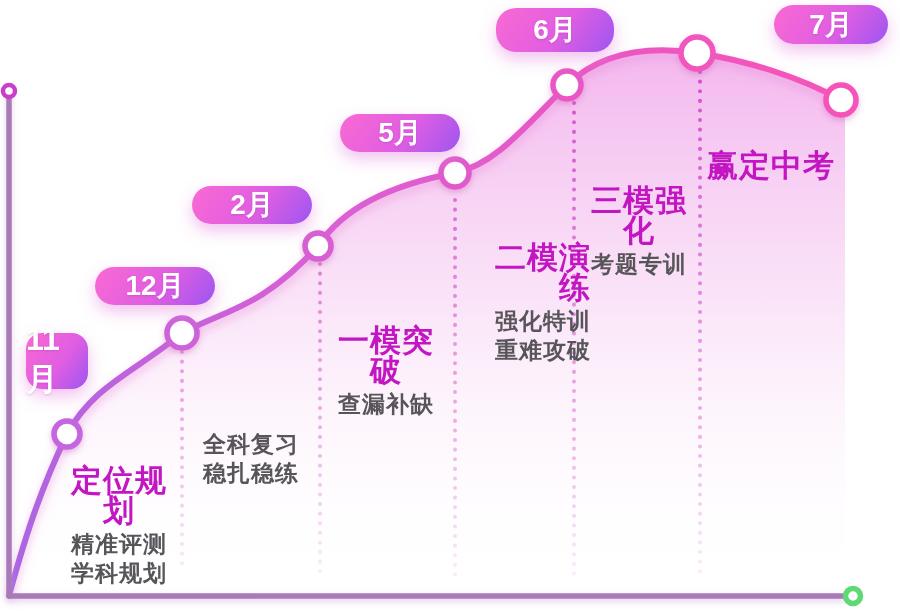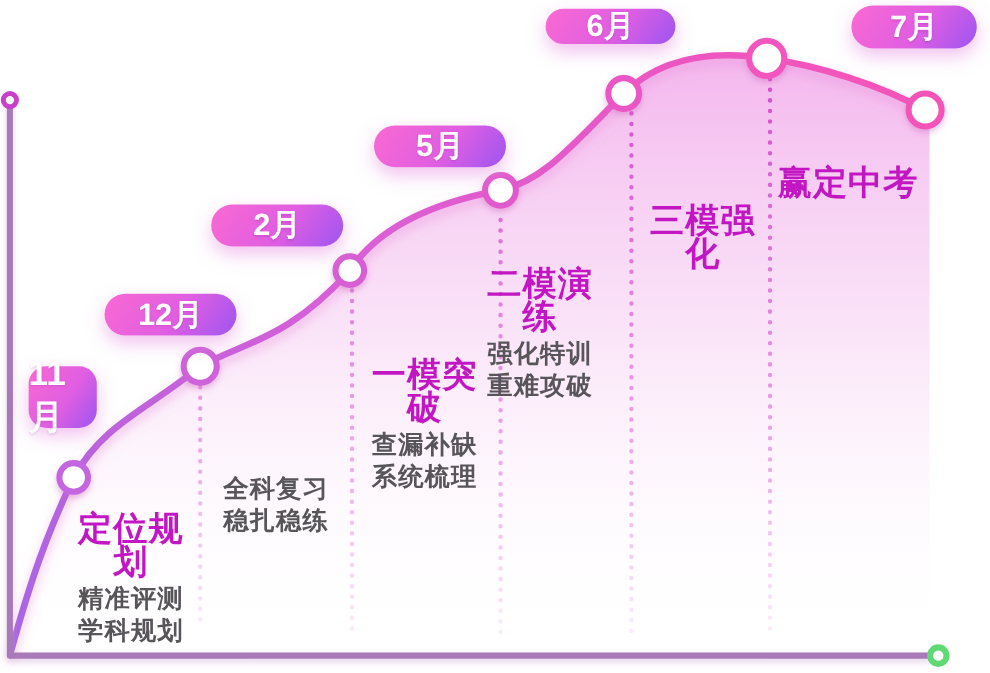--- a/index.html
+++ b/index.html
@@ -8,30 +8,30 @@
   #curve-svg{position:absolute;left:0;top:0;}
   .pill{position:absolute;display:flex;align-items:center;justify-content:center;
         background:linear-gradient(125deg,#f969d2 0%,#e05ee2 55%,#9d55f1 100%);
         color:#ffffff;font-weight:bold;border-radius:20px;
         box-shadow:0 7px 16px rgba(231,142,226,0.55);
         text-shadow:0 1px 2px rgba(150,40,160,0.25);}
   .pill-11{left:26px;top:333px;width:62px;height:56px;border-radius:16px;font-size:32px;}
   .pill-12{left:95px;top:267px;width:120px;height:38px;font-size:28px;}
   .pill-2{left:192px;top:186px;width:120px;height:38px;font-size:28px;}
   .pill-5{left:340px;top:114px;width:120px;height:38px;font-size:28px;text-align:right;}
-  .pill-6{left:496px;top:8px;width:118px;height:32px;font-size:28px;}
+  .pill-6{left:496px;top:8px;width:118px;height:44px;font-size:28px;}
   .pill-7{left:774px;top:5px;width:114px;height:39px;font-size:28px;}
   .stage-block{position:absolute;text-align:center;}
   .stage-title{color:#c316c3;font-size:31px;font-weight:bold;letter-spacing:1px;line-height:30px;}
   .stage-line{color:#58555a;font-size:23px;font-weight:bold;letter-spacing:1px;line-height:29px;margin-top:0px;}
   .stage-lines{margin-top:4px;}
   .sb-1{left:56px;top:466px;width:126px;}
   .sb-2{left:189px;top:426px;width:124px;}
   .sb-3{left:324px;top:326px;width:124px;}
-  .sb-4{left:429px;top:243px;width:124px;}
+  .sb-4{left:467px;top:243px;width:124px;text-align:right;}
   .sb-5{left:577px;top:186px;width:124px;}
   .sb-6{left:706px;top:151px;width:130px;}
 </style>
 </head>
 <body>
 
 <div id="stage">
 
   <svg id="curve-svg" width="900" height="612" viewBox="0 0 900 612">
     <defs>
@@ -116,35 +116,35 @@
     <div class="stage-lines">
       <div class="stage-line">全科复习</div>
       <div class="stage-line">稳扎稳练</div>
     </div>
   </div>
 
   <div class="stage-block sb-3">
     <div class="stage-title">一模突破</div>
     <div class="stage-lines">
       <div class="stage-line">查漏补缺</div>
-      <div class="stage-line">系统梳理</div>
     </div>
   </div>
 
   <div class="stage-block sb-4">
     <div class="stage-title">二模演练</div>
     <div class="stage-lines">
       <div class="stage-line">强化特训</div>
       <div class="stage-line">重难攻破</div>
     </div>
   </div>
 
   <div class="stage-block sb-5">
     <div class="stage-title">三模强化</div>
     <div class="stage-lines">
+      <div class="stage-line">考题专训</div>
     </div>
   </div>
 
   <div class="stage-block sb-6">
     <div class="stage-title">赢定中考</div>
   </div>
 
 </div>
 
 </body></html>

